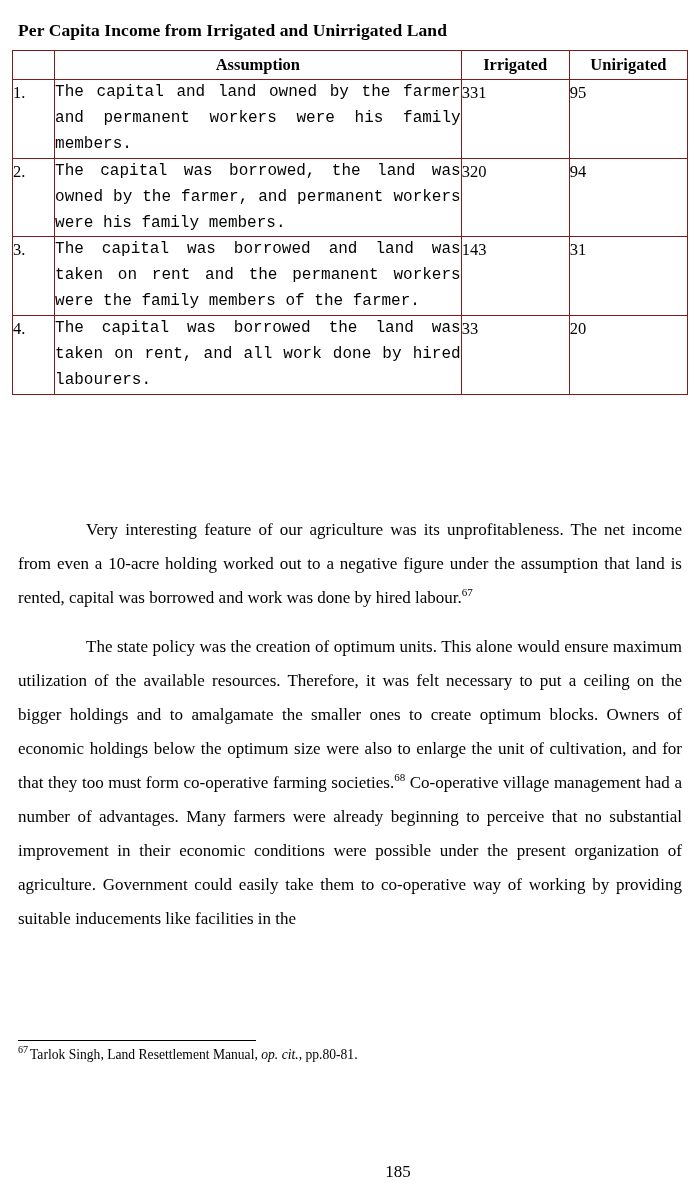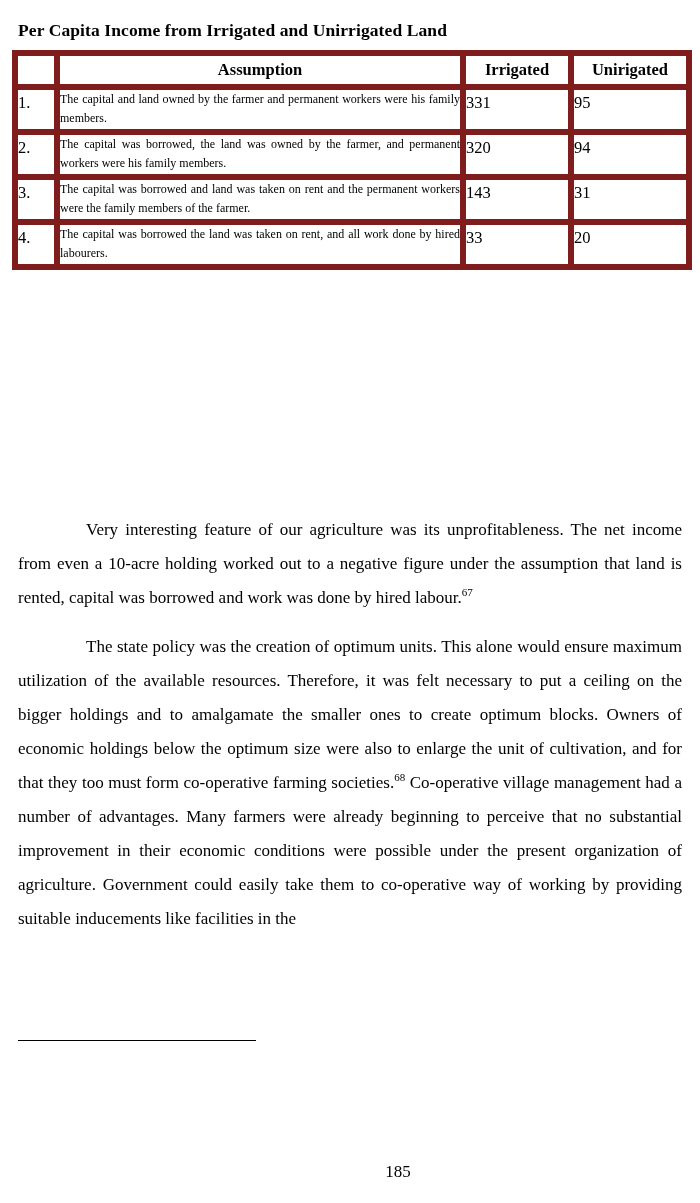--- a/index.html
+++ b/index.html
@@ -42,21 +42,21 @@
     top: 50px;
     width: 676px;
   }
   table.data-table {
     border-collapse: collapse;
     width: 676px;
     table-layout: fixed;
   }
   table.data-table td,
   table.data-table th {
-    border: 6px solid #7f1d1d;
+    border: 1px solid #7f1d1d;
     vertical-align: top;
     padding: 0;
   }
   .col-sn    { width: 42px; }
   .col-assum { width: 406px; }
   .col-irr   { width: 108px; }
   .col-unirr { width: 118px; }
 
   th.head-cell {
     font-weight: bold;
@@ -69,26 +69,27 @@
   }
   th.head-empty { }
 
   td.sn-cell {
     font-size: 16.5px;
     text-align: left;
     padding: 4px 6px 6px 8px;
     line-height: 1.62;
   }
   td.assum-cell {
-    font-size: 12px;
+    font-size: 16px;
     text-align: justify;
     text-align-last: left;
     padding: 4px 9px 6px 9px;
     line-height: 1.62;
     hyphens: none;
+    font-family: Liberation Mono, monospace;
   }
   td.num-cell {
     font-size: 16.5px;
     text-align: left;
     padding: 4px 4px 6px 4px;
     line-height: 1.62;
   }
 
   
   .body-text {
@@ -204,17 +205,18 @@
     </table>
   </div>
 
   <div class="body-text">
     <p class="para"><span>Very interesting feature of our agriculture was its unprofitableness. The net income from even a 10-acre holding worked out to a negative figure under the assumption that land is rented, capital was borrowed and work was done by hired labour.</span><sup class="fn-ref">67</sup></p>
     <p class="para"><span>The state policy was the creation of optimum units. This alone would ensure maximum utilization of the available resources. Therefore, it was felt necessary to put a ceiling on the bigger holdings and to amalgamate the smaller ones to create optimum blocks. Owners of economic holdings below the optimum size were also to enlarge the unit of cultivation, and for that they too must form co-operative farming societies.</span><sup class="fn-ref">68</sup><span> Co-operative village management had a number of advantages. Many farmers were already beginning to perceive that no substantial improvement in their economic conditions were possible under the present organization of agriculture. Government could easily take them to co-operative way of working by providing suitable inducements like facilities in the</span></p>
   </div>
 
   <div class="footnotes">
     <div class="fn-rule"></div>
+    <p class="fn-item"><span class="fn-num">67</span><span>Tarlok Singh, Land Resettlement Manual, </span><span class="it">op. cit.</span><span>, pp.80-81.</span></p>
   </div>
 
   <div class="page-number">185</div>
 
 </div>
 
 </body></html>

